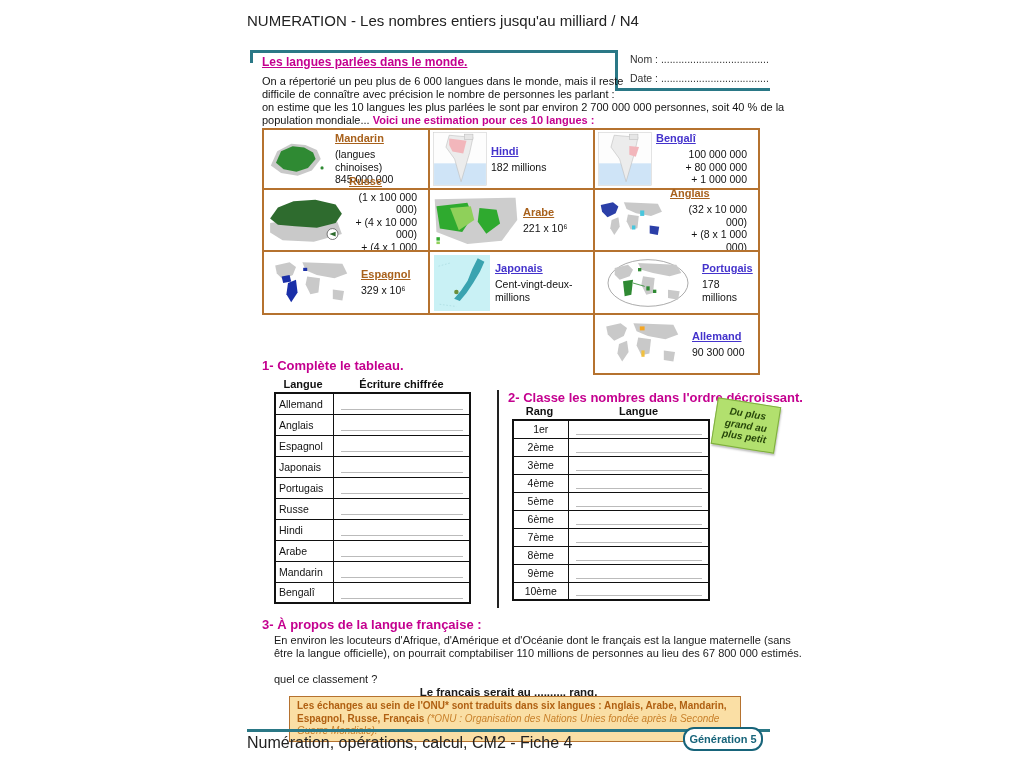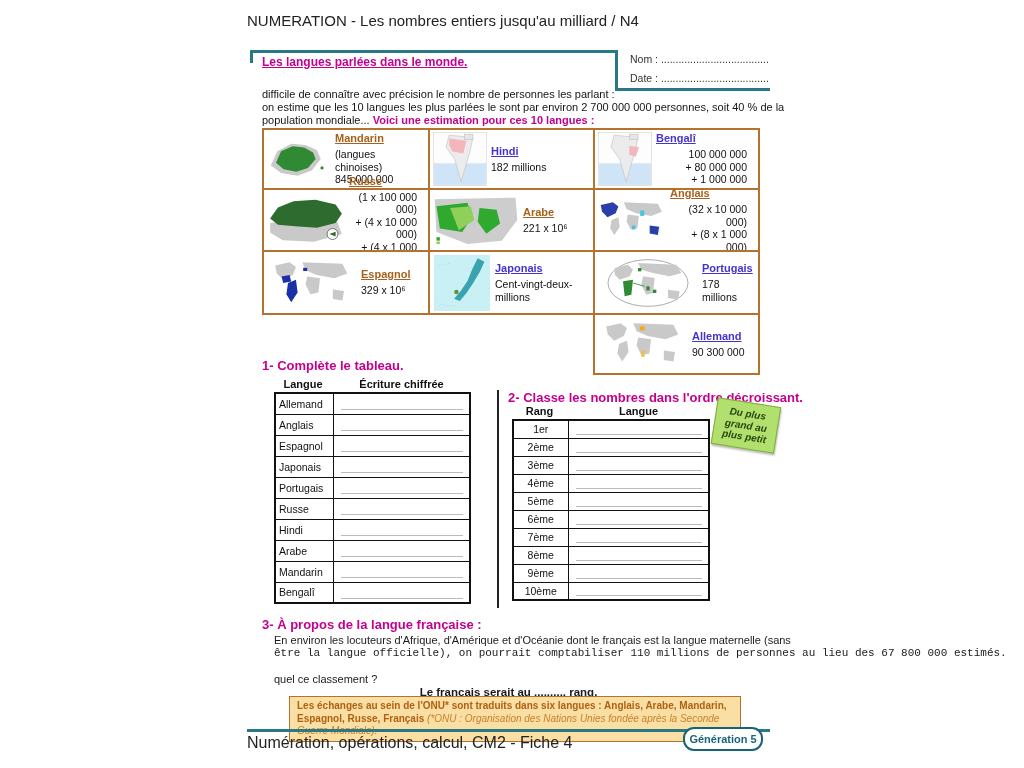--- a/index.html
+++ b/index.html
@@ -59,20 +59,21 @@
   <div class="abs nomdate" style="left:630px;top:53px;">
     <span>Nom :</span>
     <span>.............................................</span>
   </div>
   <div class="abs nomdate" style="left:630px;top:72px;">
     <span>Date :</span>
     <span>.............................................</span>
   </div>
 
   <div class="abs intro-head">Les langues parlées dans le monde.</div>
+  <div class="abs introline" style="top:75px;">On a répertorié un peu plus de 6 000 langues dans le monde, mais il reste</div>
   <div class="abs introline" style="top:88px;">difficile de connaître avec précision le nombre de personnes les parlant :</div>
   <div class="abs introline" style="top:101px;">on estime que les 10 langues les plus parlées le sont par environ 2 700 000 000 personnes, soit 40 % de la</div>
   <div class="abs introline" style="top:114px;">
     <span>population mondiale... </span>
     <span class="mag">Voici une estimation pour ces 10 langues :</span>
   </div>
 
   <div class="cell" style="left:262px;top:128px;width:168px;height:62px;">
     <svg width="64" height="52" viewBox="0 0 100 60">
       <polygon points="6,40 16,18 38,6 60,8 78,16 84,30 70,48 48,56 22,52" fill="#c9c9c9"></polygon>
@@ -368,21 +369,21 @@
             <div class="wline" style="margin-top:9px;"></div>
           </td>
         </tr>
   </tbody>
     </table>
 
   <div class="abs sticky" style="left:714px;top:402px;width:56px;">Du plus grand au plus petit</div>
 
   <div class="abs extitle" style="left:262px;top:617px;">3- À propos de la langue française :</div>
   <div class="abs ex3line" style="top:634px;">En environ les locuteurs d'Afrique, d'Amérique et d'Océanie dont le français est la langue maternelle (sans</div>
-  <div class="abs ex3line" style="top:647px;font-family:Liberation Mono, monospace;">être la langue officielle), on pourrait comptabiliser 110 millions de personnes au lieu des 67 800 000 estimés.</div>
+  <div class="abs ex3line" style="top:647px;">être la langue officielle), on pourrait comptabiliser 110 millions de personnes au lieu des 67 800 000 estimés.</div>
   <div class="abs ex3line" style="top:673px;">quel ce classement ?</div>
   <div class="abs answer" style="top:686px;">Le français serait au .......... rang.</div>
 
   <div class="abs onu">
     <span class="b">Les échanges au sein de l'ONU* sont traduits dans six langues : Anglais, Arabe, Mandarin, Espagnol, Russe, Français </span>
     <span class="i">(*ONU : Organisation des Nations Unies fondée après la Seconde Guerre Mondiale).</span>
   </div>
 
   <div class="abs teal" style="left:247px;top:729px;width:523px;height:3px;"></div>
   <div class="abs footer">Numération, opérations, calcul, CM2 - Fiche 4</div>

